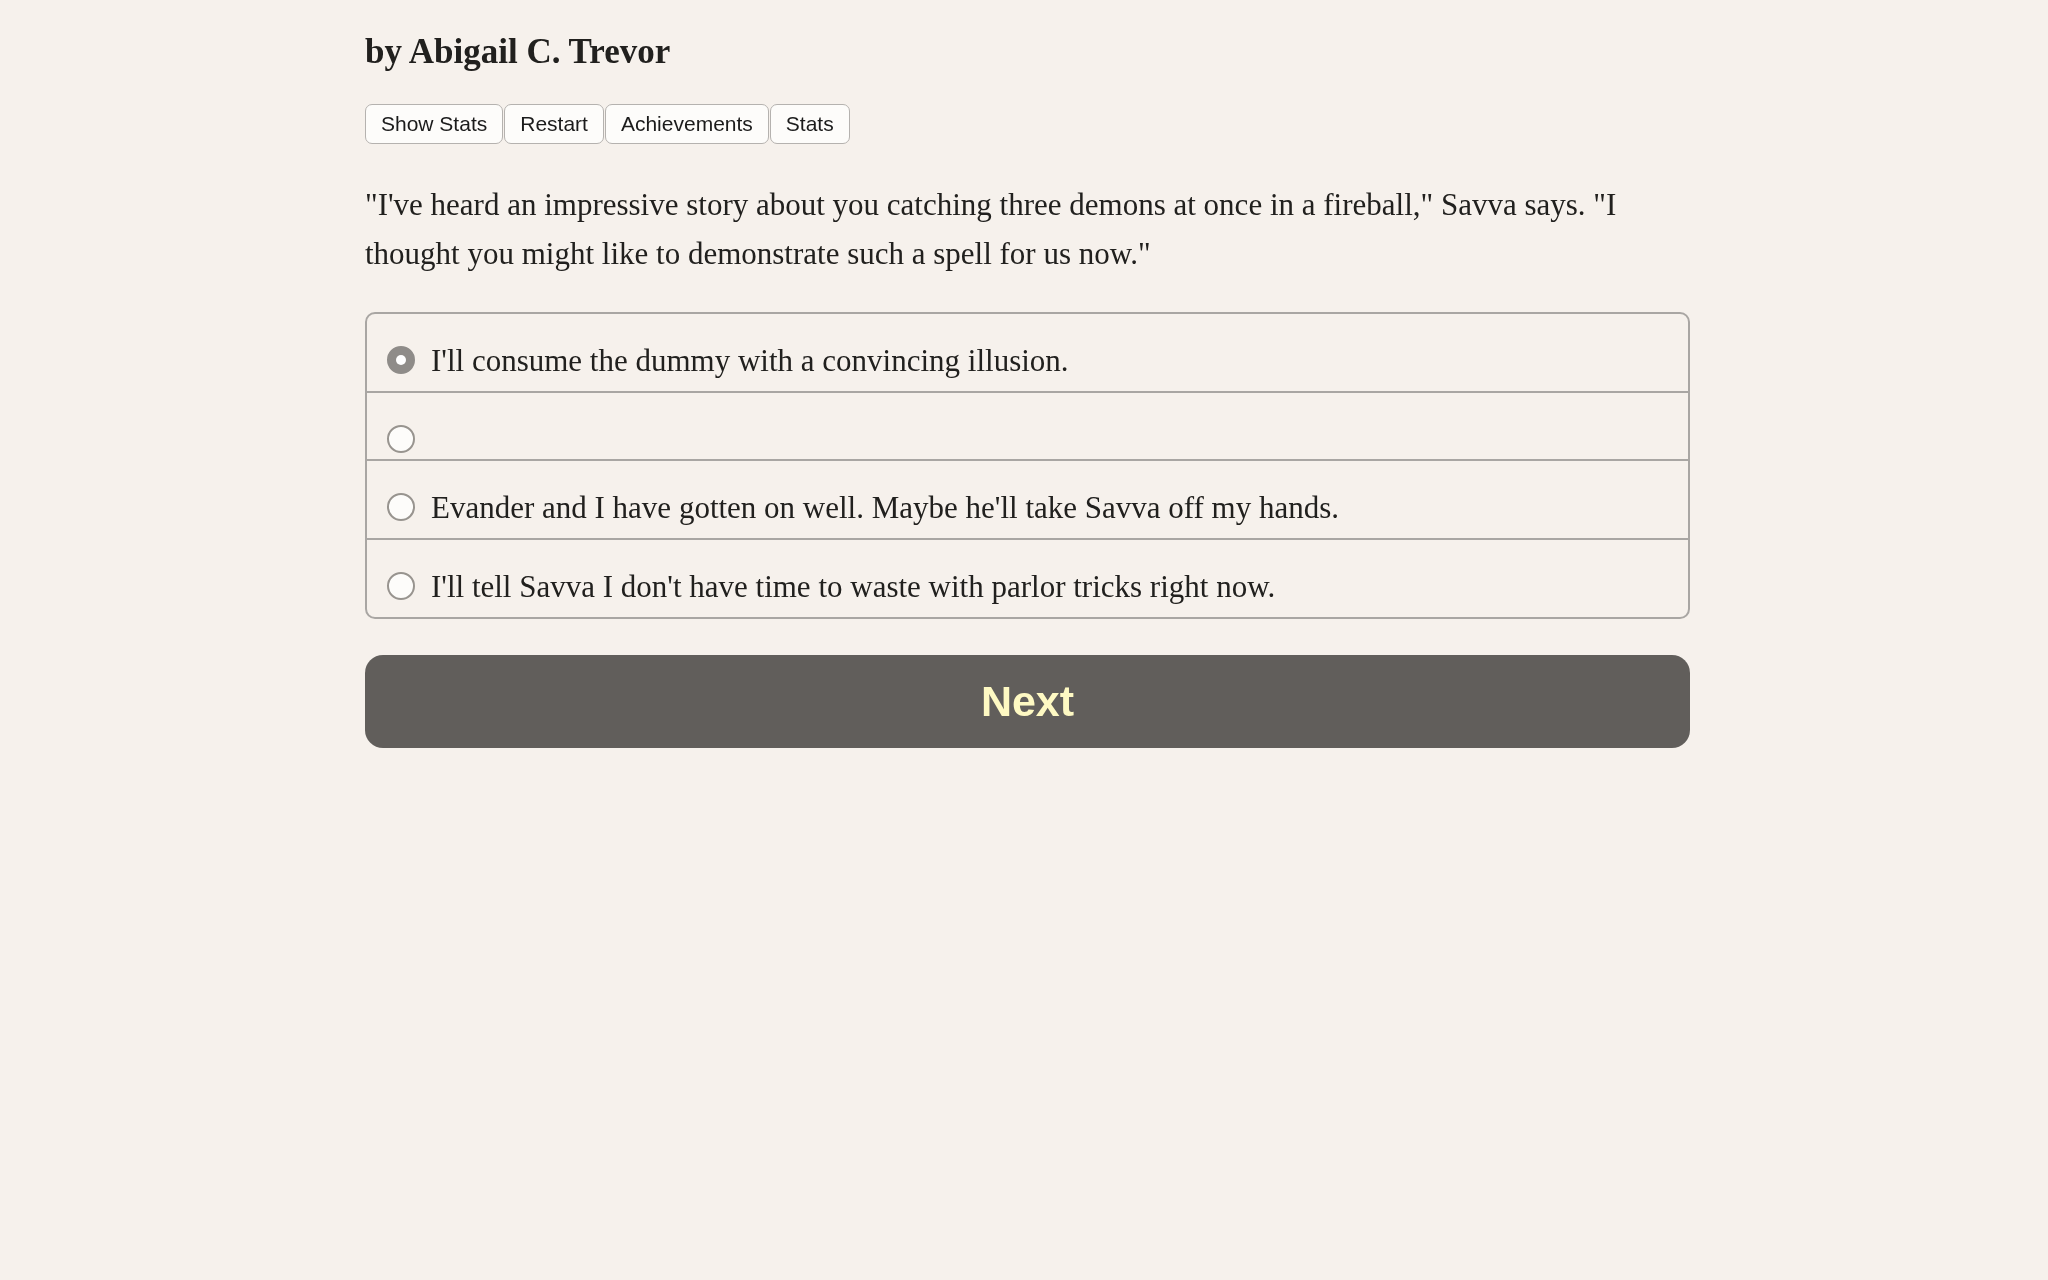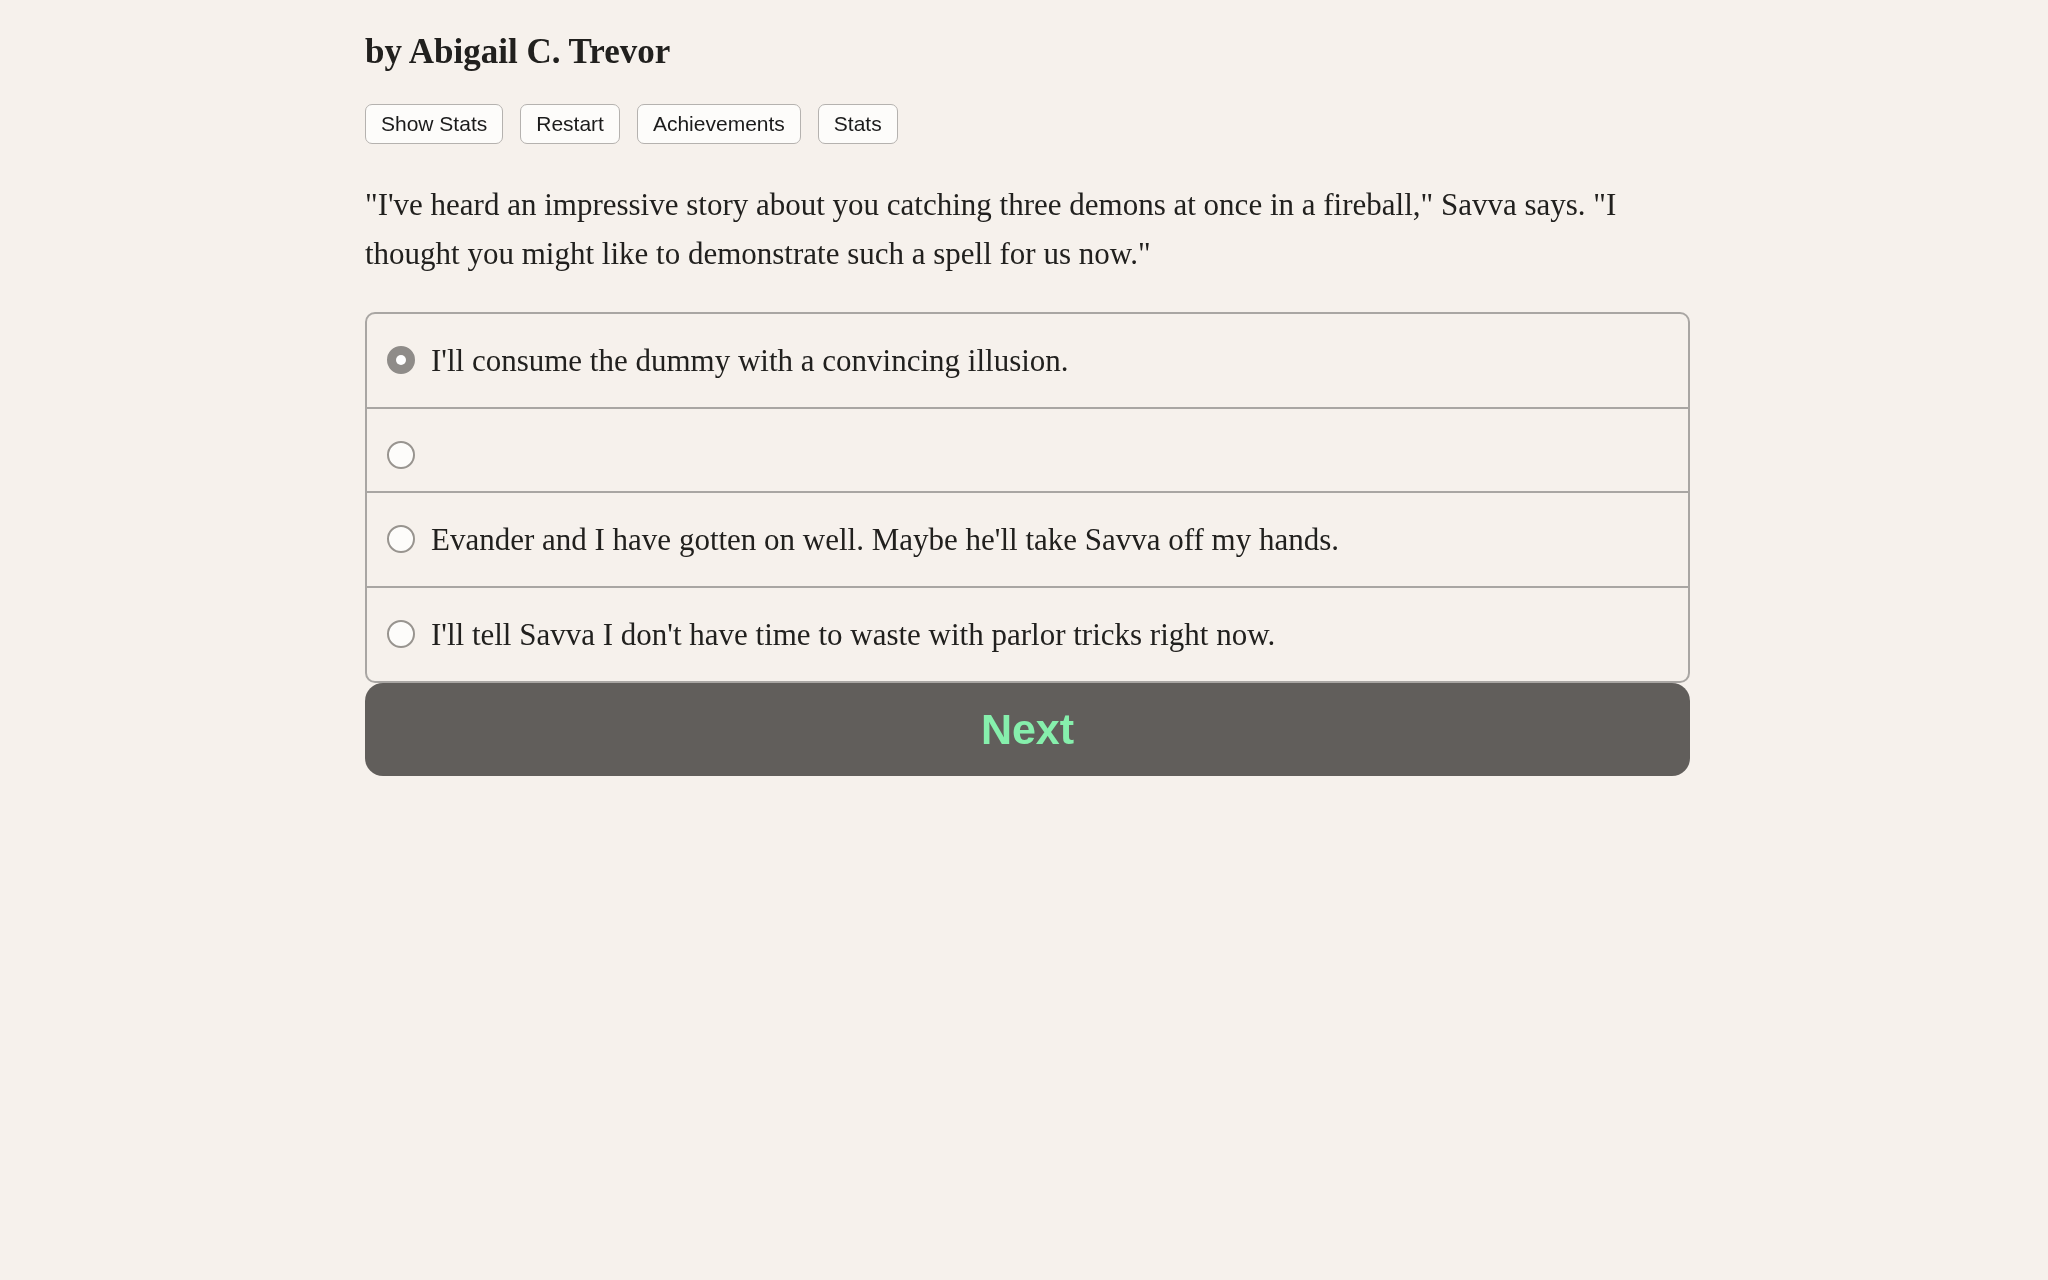--- a/index.html
+++ b/index.html
@@ -28,21 +28,21 @@
     letter-spacing: 0.5px;
   }
   h2.byline {
     font-size: 35px;
     font-weight: bold;
     margin: 32px 0 0 0;
   }
   .toolbar {
     margin-top: 32px;
     display: flex;
-    gap: 17px;
+    gap: 1px;
     align-items: center;
   }
   .toolbar button {
     font-family: "Liberation Sans", "DejaVu Sans", sans-serif;
     font-size: 21px;
     color: #1b1b1b;
     background: #fdfcfa;
     border: 1px solid #b5b2af;
     border-radius: 7px;
     padding: 7px 15px 8px 15px;
@@ -58,21 +58,21 @@
     margin-top: 34px;
     border: 2px solid #a9a6a3;
     border-radius: 10px;
     overflow: hidden;
     background: #f6f1ec;
   }
   .choice {
     display: flex;
     gap: 16px;
     align-items: flex-start;
-    padding: 22px 22px 22px 20px;
+    padding: 22px 22px 6px 20px;
     border-top: 2px solid #a9a6a3;
     font-size: 31px;
     line-height: 49px;
     cursor: pointer;
   }
   .choice:first-child {
     border-top: none;
   }
   .radio {
     box-sizing: border-box;
@@ -99,24 +99,25 @@
     display: none;
   }
   .choice.selected .radio .dot {
     display: block;
   }
   .choice-text {
     flex: 1;
   }
   button.next {
     display: block;
+    margin-top: 36px;
     width: 100%;
     height: 93px;
     background: #615e5b;
-    color: #86efac;
+    color: #fef9c3;
     border: none;
     border-radius: 18px;
     font-family: "Liberation Sans", "DejaVu Sans", sans-serif;
     font-size: 43px;
     font-weight: bold;
     cursor: pointer;
   }
 </style>
 </head>
 <body>

